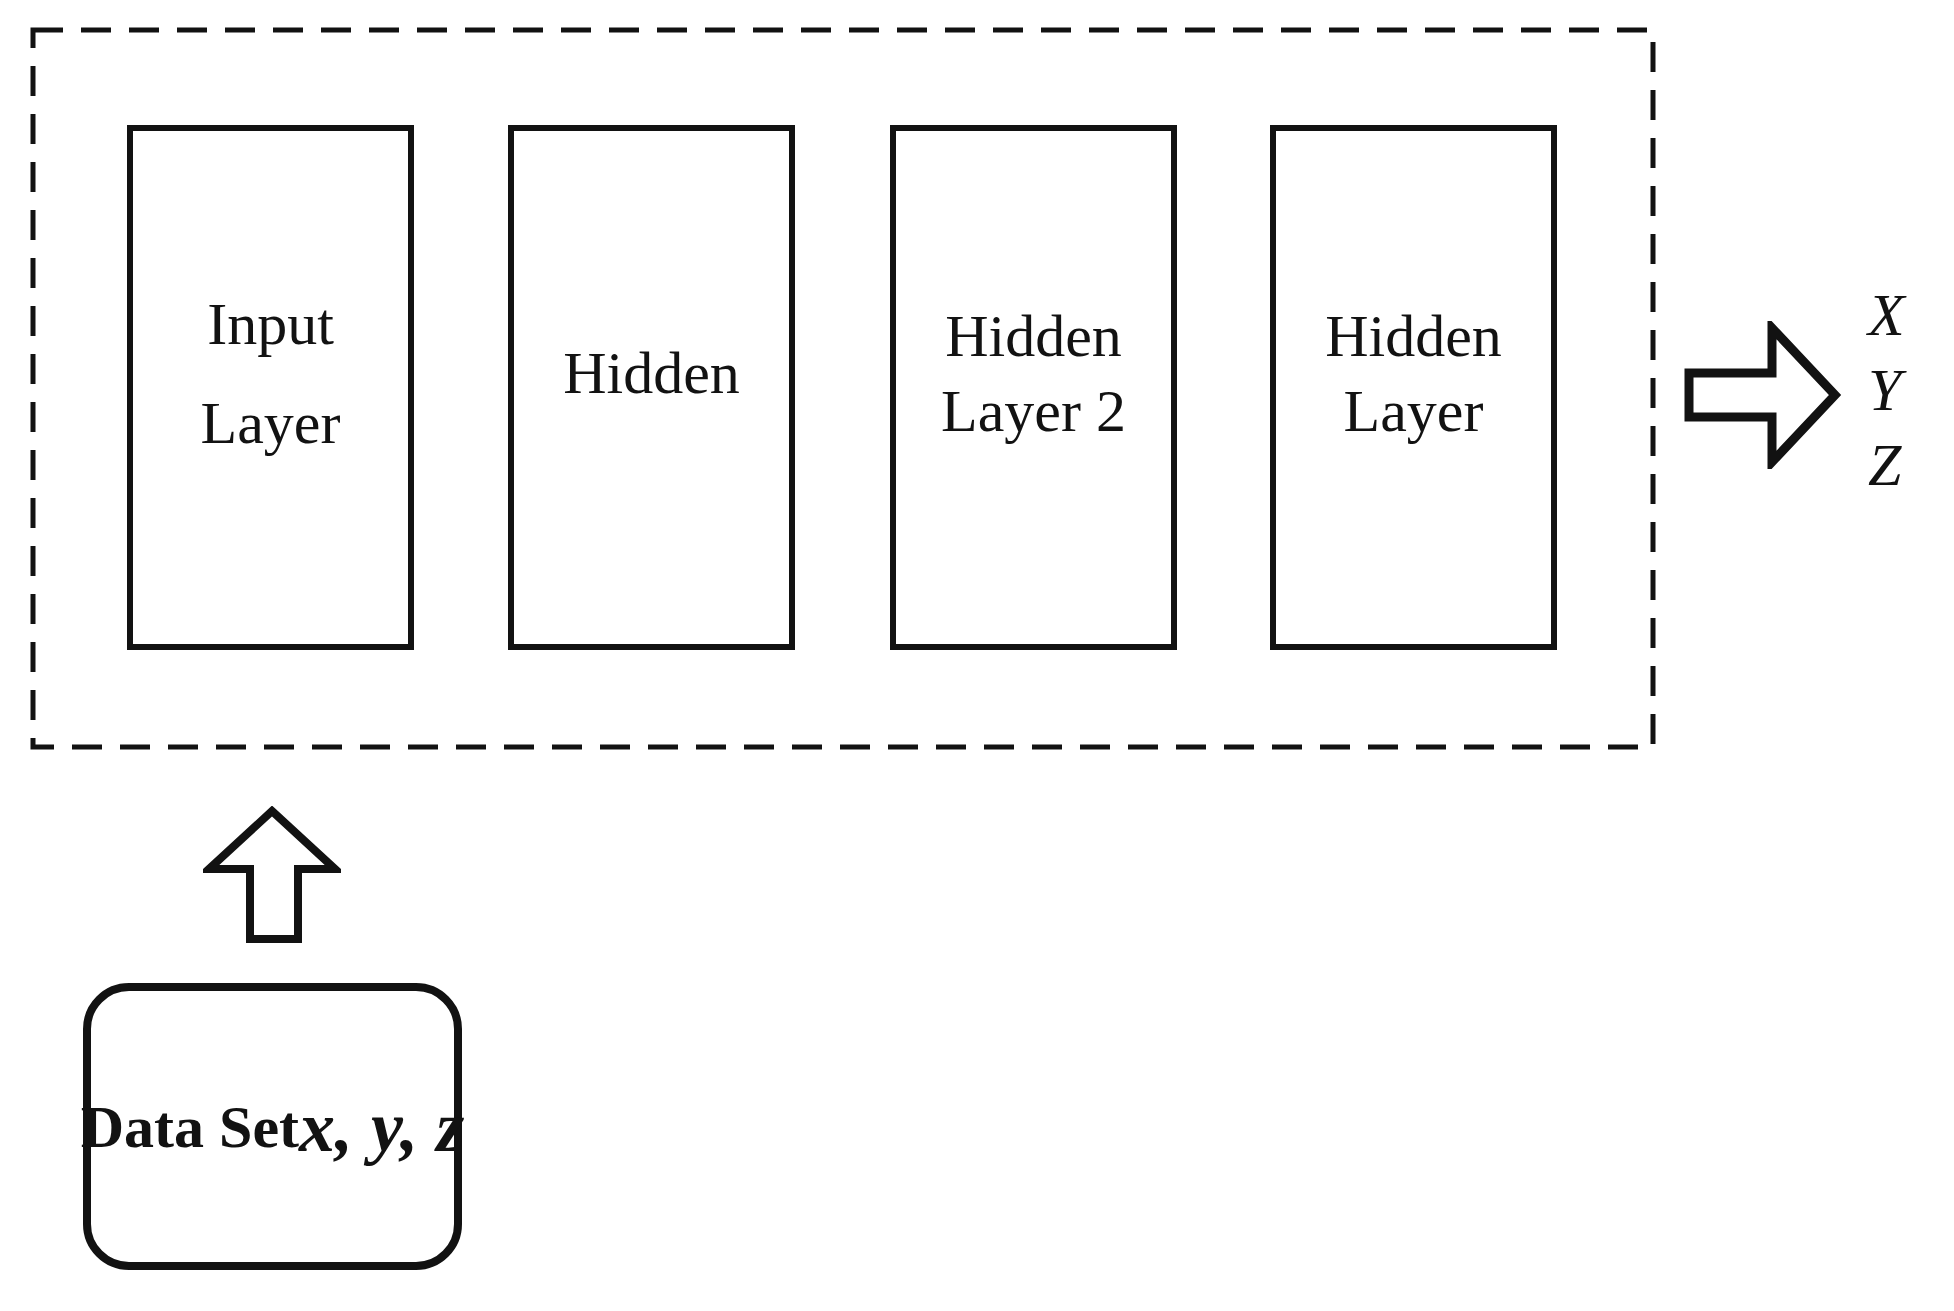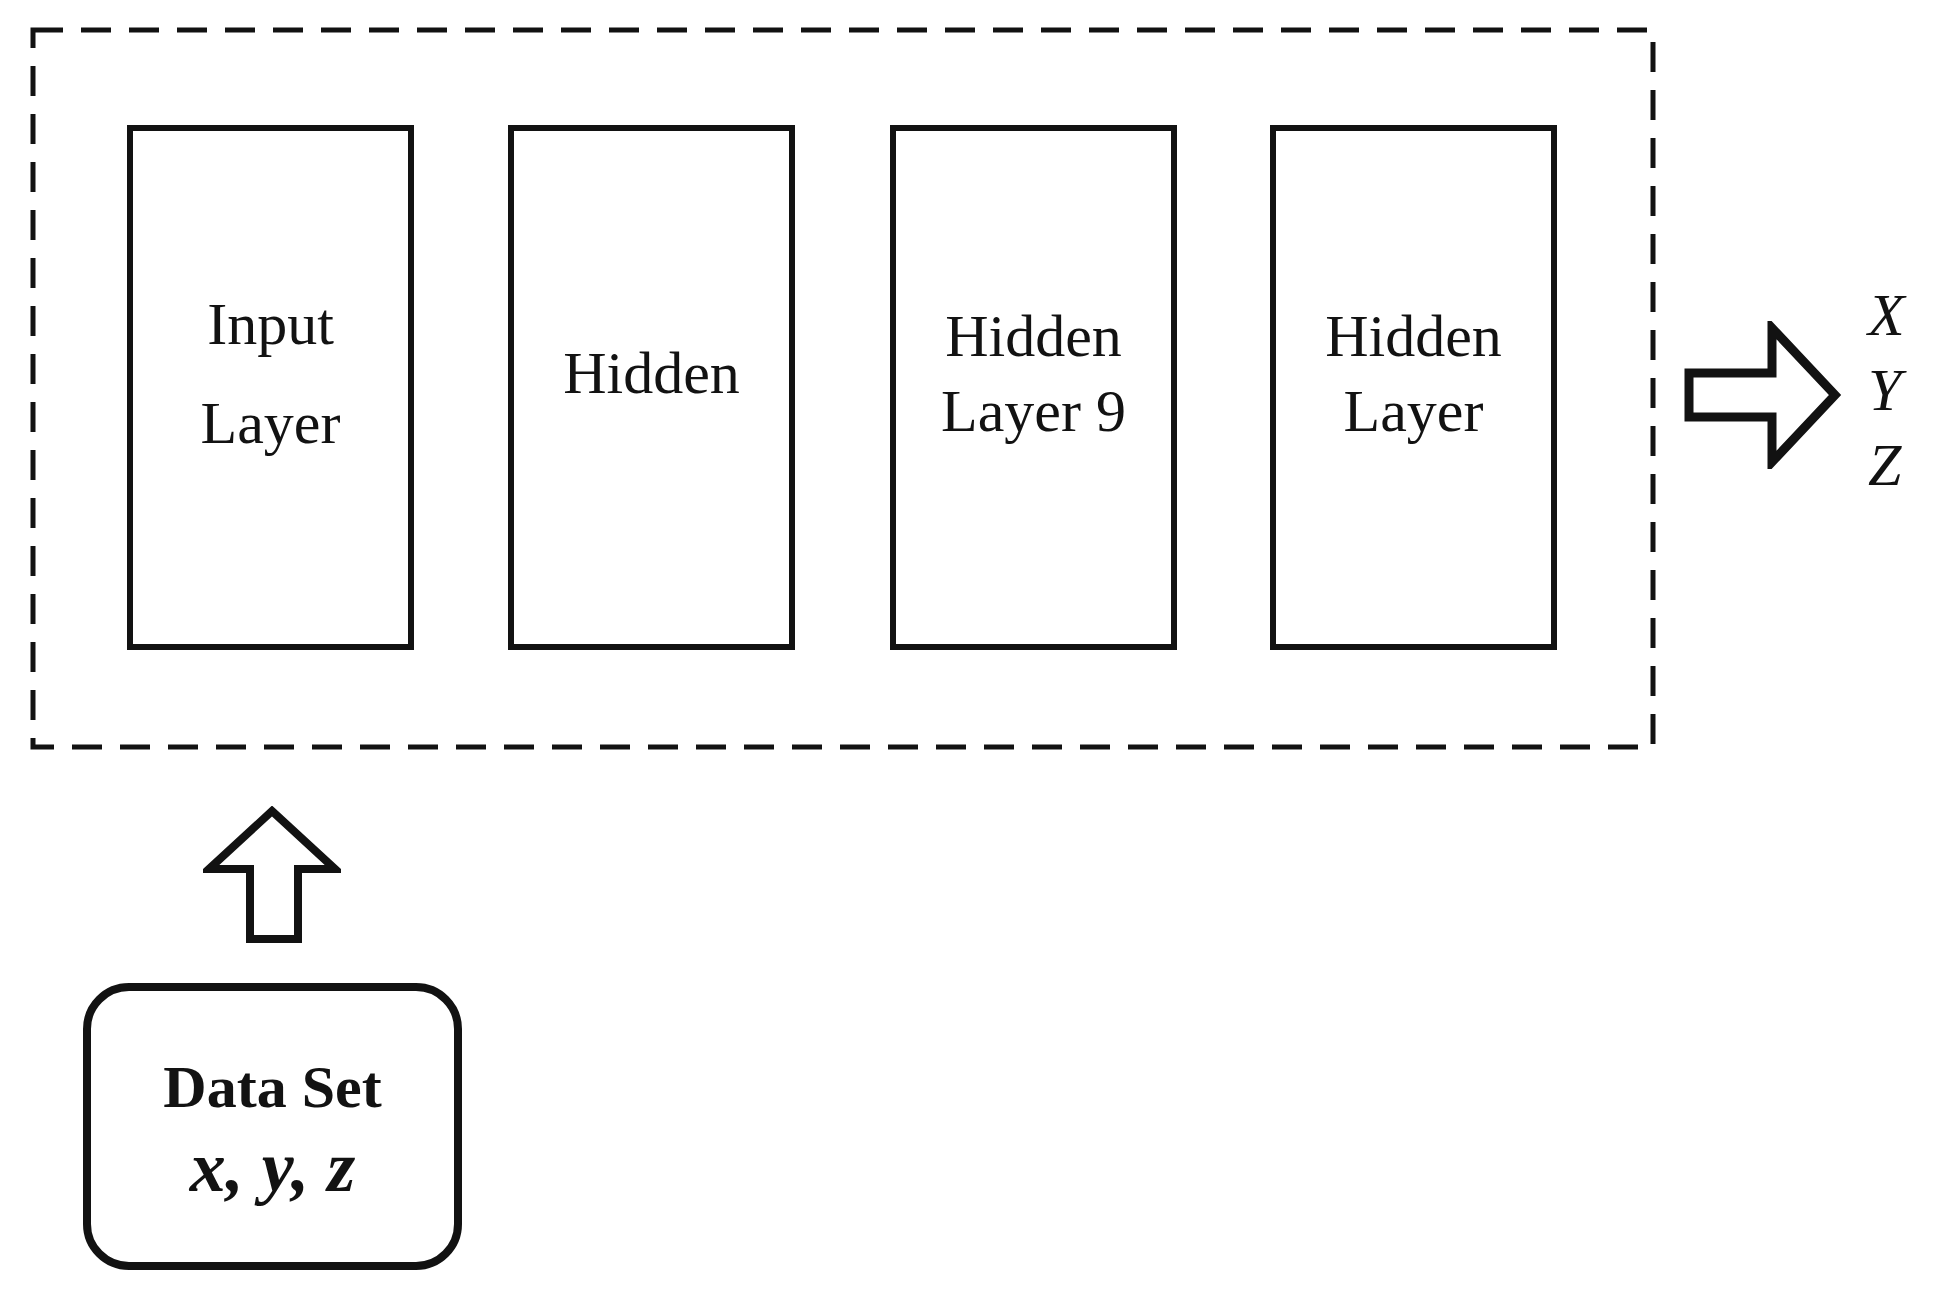--- a/index.html
+++ b/index.html
@@ -70,21 +70,21 @@
   .dataset-box {
     left: 83px;
     top: 983px;
     width: 379px;
     height: 287px;
     border: 8px solid #121212;
     border-radius: 46px;
     box-sizing: border-box;
     background: #ffffff;
     display: flex;
-    flex-direction: column;
+    flex-direction: row;
     align-items: center;
     justify-content: center;
     text-align: center;
   }
   .dataset-title {
     font-size: 60px;
     font-weight: bold;
     line-height: 80px;
     white-space: nowrap;
   }
@@ -109,21 +109,21 @@
     <span class="line">Input</span>
     <span class="line">Layer</span>
   </div>
 
   <div class="abs layer-box box-hidden1">
     <span class="line">Hidden</span>
   </div>
 
   <div class="abs layer-box box-hidden2">
     <span class="line">Hidden</span>
-    <span class="line">Layer 9</span>
+    <span class="line">Layer 2</span>
   </div>
 
   <div class="abs layer-box box-output">
     <span class="line">Hidden</span>
     <span class="line">Layer</span>
   </div>
 
   <svg class="abs right-arrow-svg" width="158" height="148" viewBox="0 0 158 148" xmlns="http://www.w3.org/2000/svg" aria-hidden="true">
     <polygon points="5,52 88,52 88,7 151,74 88,141 88,96 5,96" fill="#ffffff" stroke="#121212" stroke-width="9" stroke-linejoin="miter"></polygon>
   </svg>

